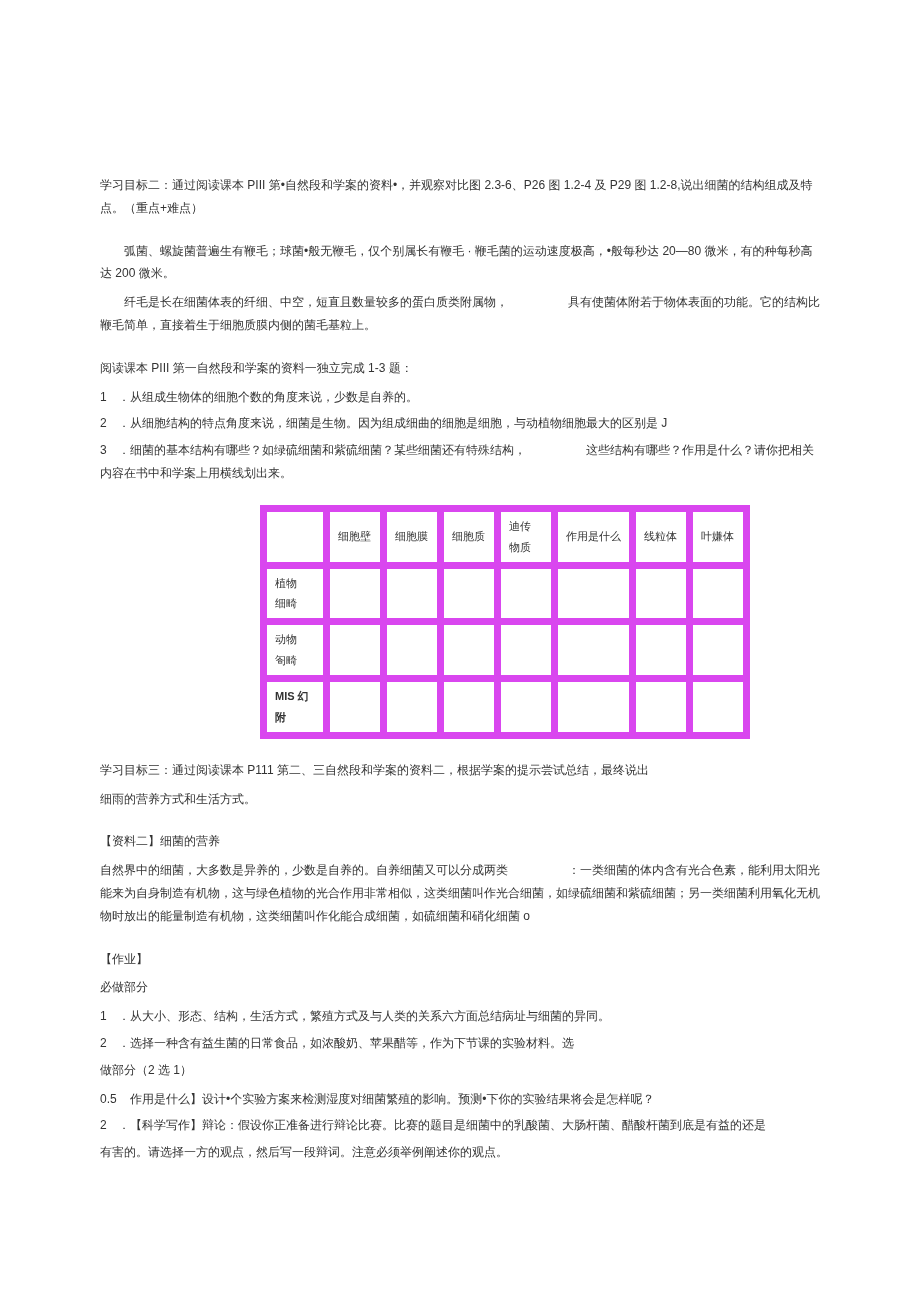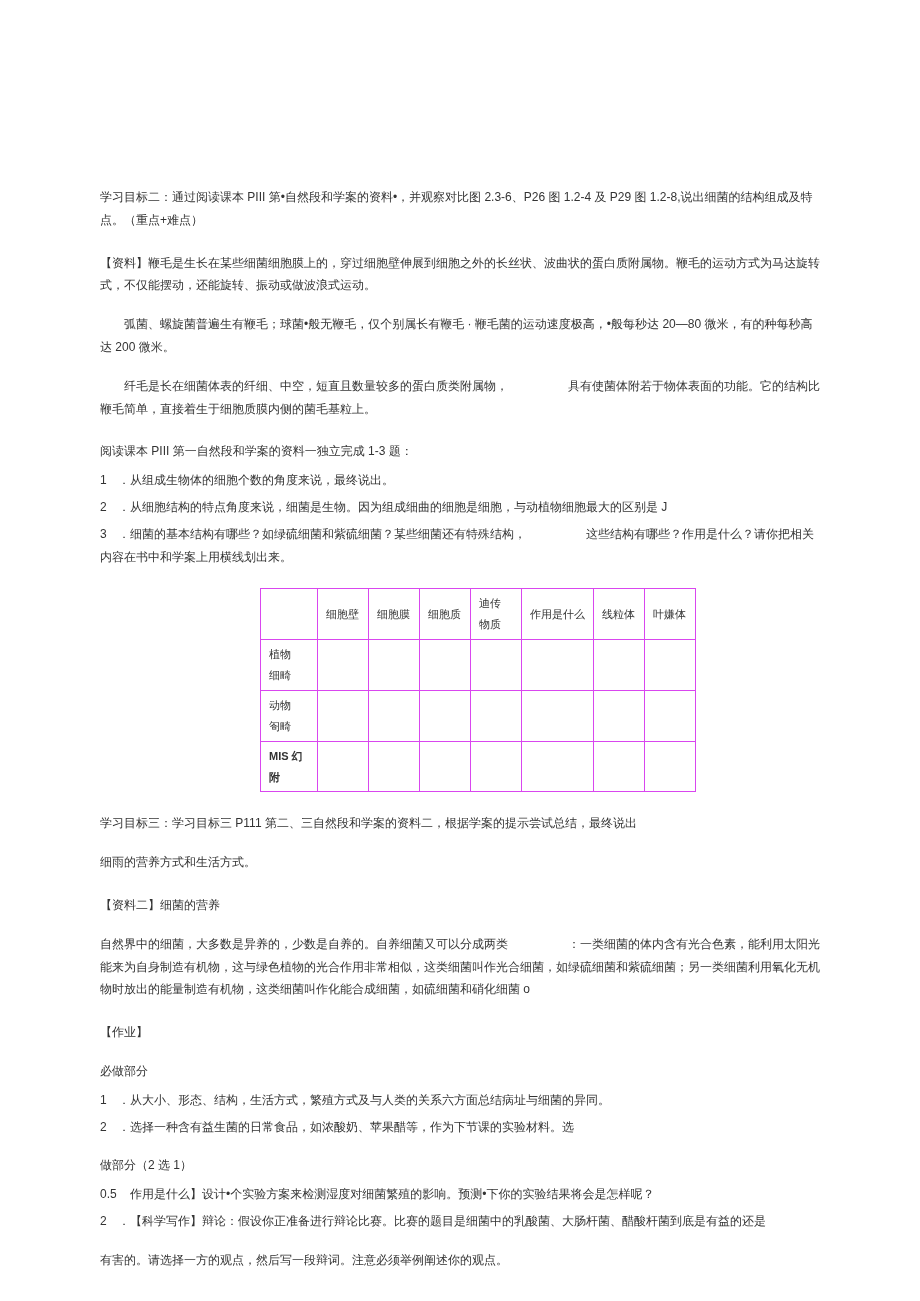--- a/index.html
+++ b/index.html
@@ -7,21 +7,21 @@
     font-size: 12px;
     color: #333;
     background: #fff;
     width: 920px;
     margin: 0;
     padding: 170px 100px 100px 100px;
     box-sizing: border-box;
     line-height: 1.9;
   }
   p {
-    margin: 16px 0 6px 0;
+    margin: 4px 0 6px 0;
   }
   .section {
     margin-bottom: 20px;
   }
   .indent {
     text-indent: 2em;
   }
   .list-line {
     margin: 4px 0;
   }
@@ -31,21 +31,21 @@
   }
   .underline-title {
     text-decoration: underline;
   }
   table.cell-table {
     border-collapse: collapse;
     margin: 6px 0 14px 160px;
     font-size: 11px;
   }
   table.cell-table th, table.cell-table td {
-    border: 1px solid #d946ef;
+    border: 7px solid #d946ef;
     padding: 4px 8px;
     text-align: left;
     height: 18px;
     min-width: 34px;
   }
   table.cell-table th {
     font-weight: normal;
   }
   table.cell-table .rowhead {
     min-width: 40px;
@@ -58,33 +58,30 @@
 </head>
 <body>
 
 <div class="section">
   <p>
     <span>学习目标二：</span><span>通过阅读课本 PIII 第•自然段和学案的资料•，并观察对比图 2.3-6、P26 图 1.2-4 及 P29 图 1.2-8,说出细菌的结构组成及特点。（重点+难点）</span>
   </p>
 </div>
 
 <div class="section">
-  <p>
-    <span>【资料】</span><span>鞭毛是生长在某些细菌细胞膜上的，穿过细胞壁伸展到细胞之外的长丝状、波曲状的蛋白质附属物。鞭毛的运动方式为马达旋转式，不仅能摆动，还能旋转、振动或做波浪式运动。</span>
-  </p>
   <p class="indent">弧菌、螺旋菌普遍生有鞭毛；球菌•般无鞭毛，仅个别属长有鞭毛 · 鞭毛菌的运动速度极高，•般每秒达 20—80 微米，有的种每秒高达 200 微米。</p>
   <p>
     <span style="display:inline-block; text-indent:2em;">纤毛是长在细菌体表的纤细、中空，短直且数量较多的蛋白质类附属物，</span><span class="gap-right"></span><span>具有使菌体附若于物体表面的功能。它的结构比鞭毛简单，直接着生于细胞质膜内侧的菌毛基粒上。</span>
   </p>
 </div>
 
 <div class="section">
   <p>阅读课本 PIII 第一自然段和学案的资料一独立完成 1-3 题：</p>
   <p class="list-line">
-    <span class="num">1</span><span>．从组成生物体的细胞个数的角度来说，最终说出。</span>
+    <span class="num">1</span><span>．从组成生物体的细胞个数的角度来说，少数是自养的。</span>
   </p>
   <p class="list-line">
     <span class="num">2</span><span>．从细胞结构的特点角度来说，细菌是生物。因为组成细曲的细胞是细胞，与动植物细胞最大的区别是 J</span>
   </p>
   <p class="list-line">
     <span class="num">3</span><span>．细菌的基本结构有哪些？如绿硫细菌和紫硫细菌？某些细菌还有特殊结构，</span><span class="gap-right"></span><span>这些结构有哪些？作用是什么？请你把相关内容在书中和学案上用横线划出来。</span>
   </p>
 </div>
 
 <div class="section">
@@ -133,21 +130,21 @@
           <td></td>
           <td></td>
           <td></td>
     </tr>
   </tbody>
     </table>
 </div>
 
 <div class="section">
   <p>
-    <span>学习目标三：</span><span>学习目标三 P111 第二、三自然段和学案的资料二，根据学案的提示尝试总结，最终说出</span>
+    <span>学习目标三：</span><span>通过阅读课本 P111 第二、三自然段和学案的资料二，根据学案的提示尝试总结，最终说出</span>
   </p>
   <p>细雨的营养方式和生活方式。</p>
 </div>
 
 <div class="section">
   <p>
     <span>【资料二】</span><span>细菌的营养</span>
   </p>
   <p>
     <span>自然界中的细菌，大多数是异养的，少数是自养的。自养细菌又可以分成两类</span><span class="gap-right"></span><span>：一类细菌的体内含有光合色素，能利用太阳光能来为自身制造有机物，这与绿色植物的光合作用非常相似，这类细菌叫作光合细菌，如绿硫细菌和紫硫细菌；另一类细菌利用氧化无机物时放出的能量制造有机物，这类细菌叫作化能合成细菌，如硫细菌和硝化细菌 o</span>

